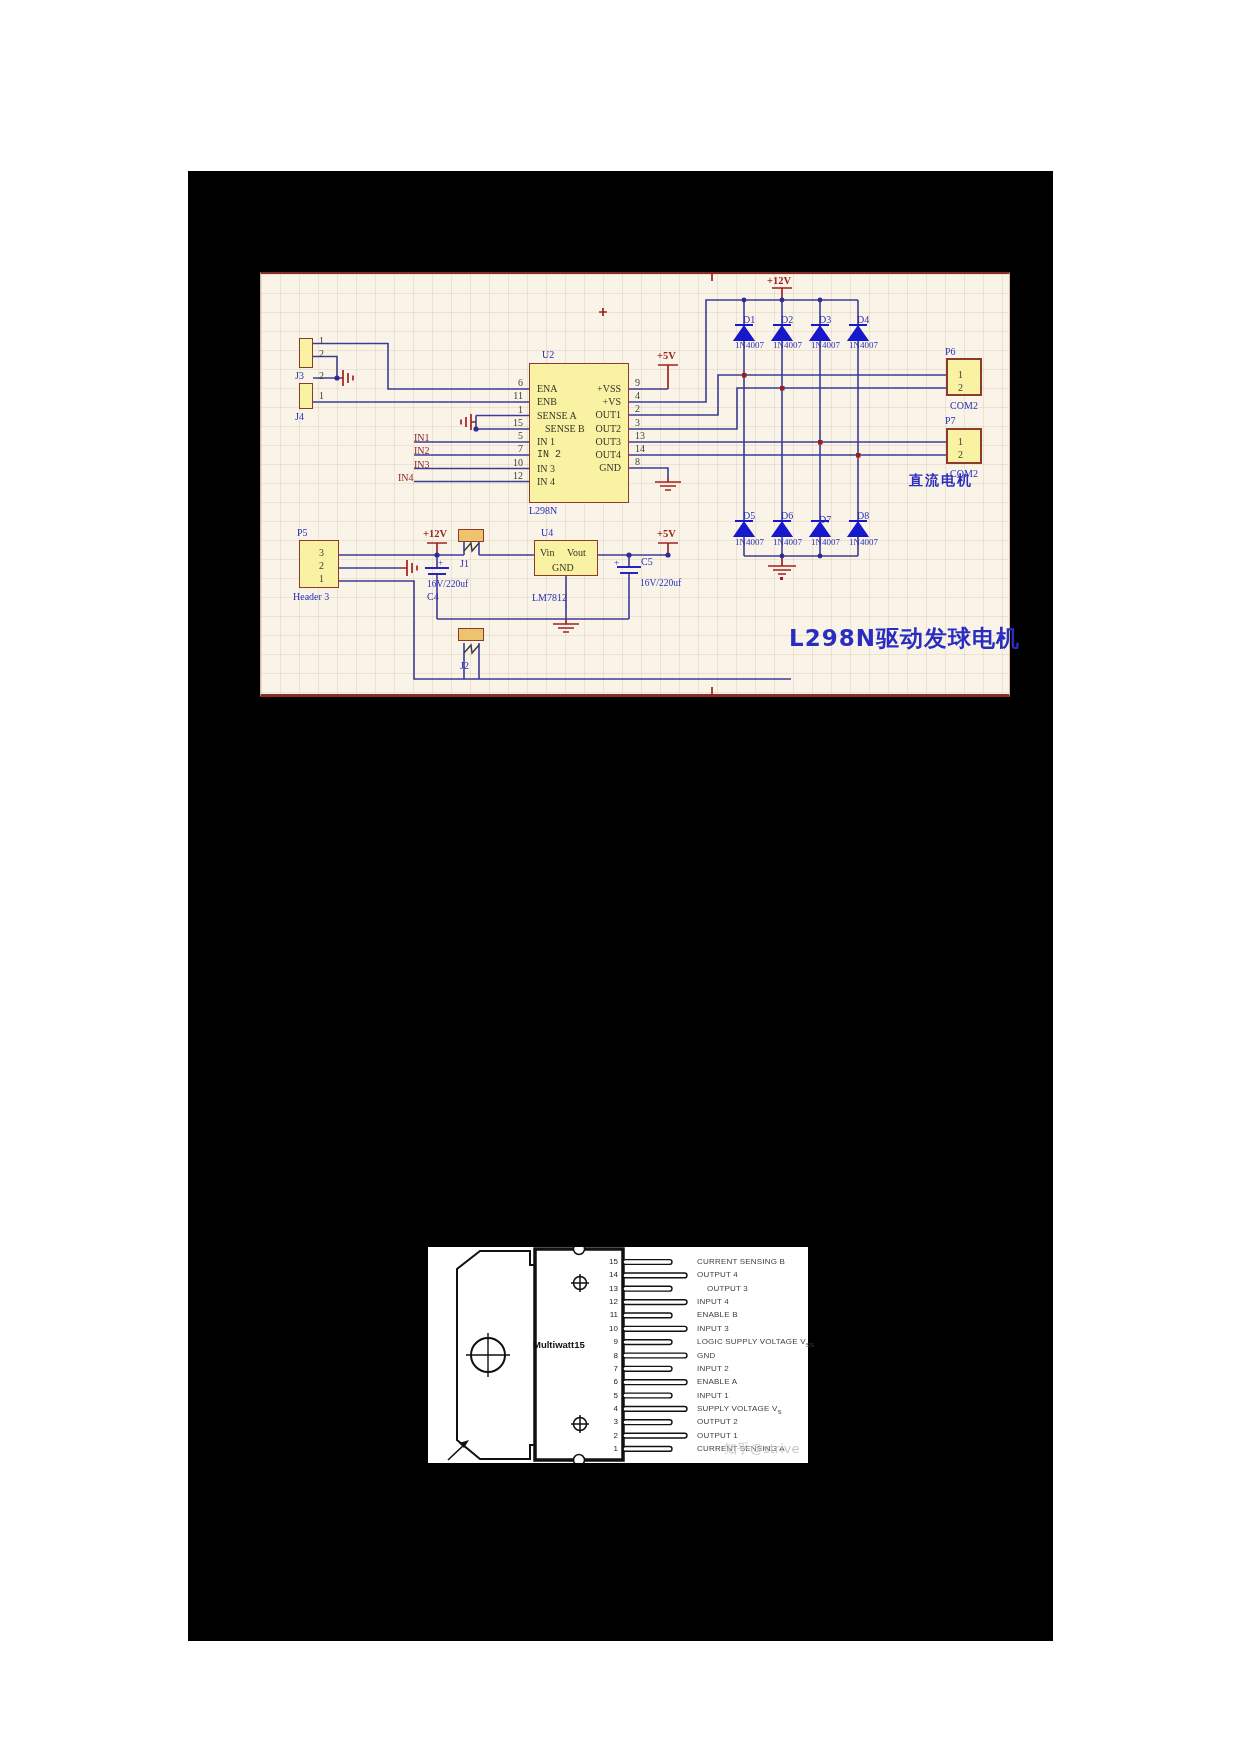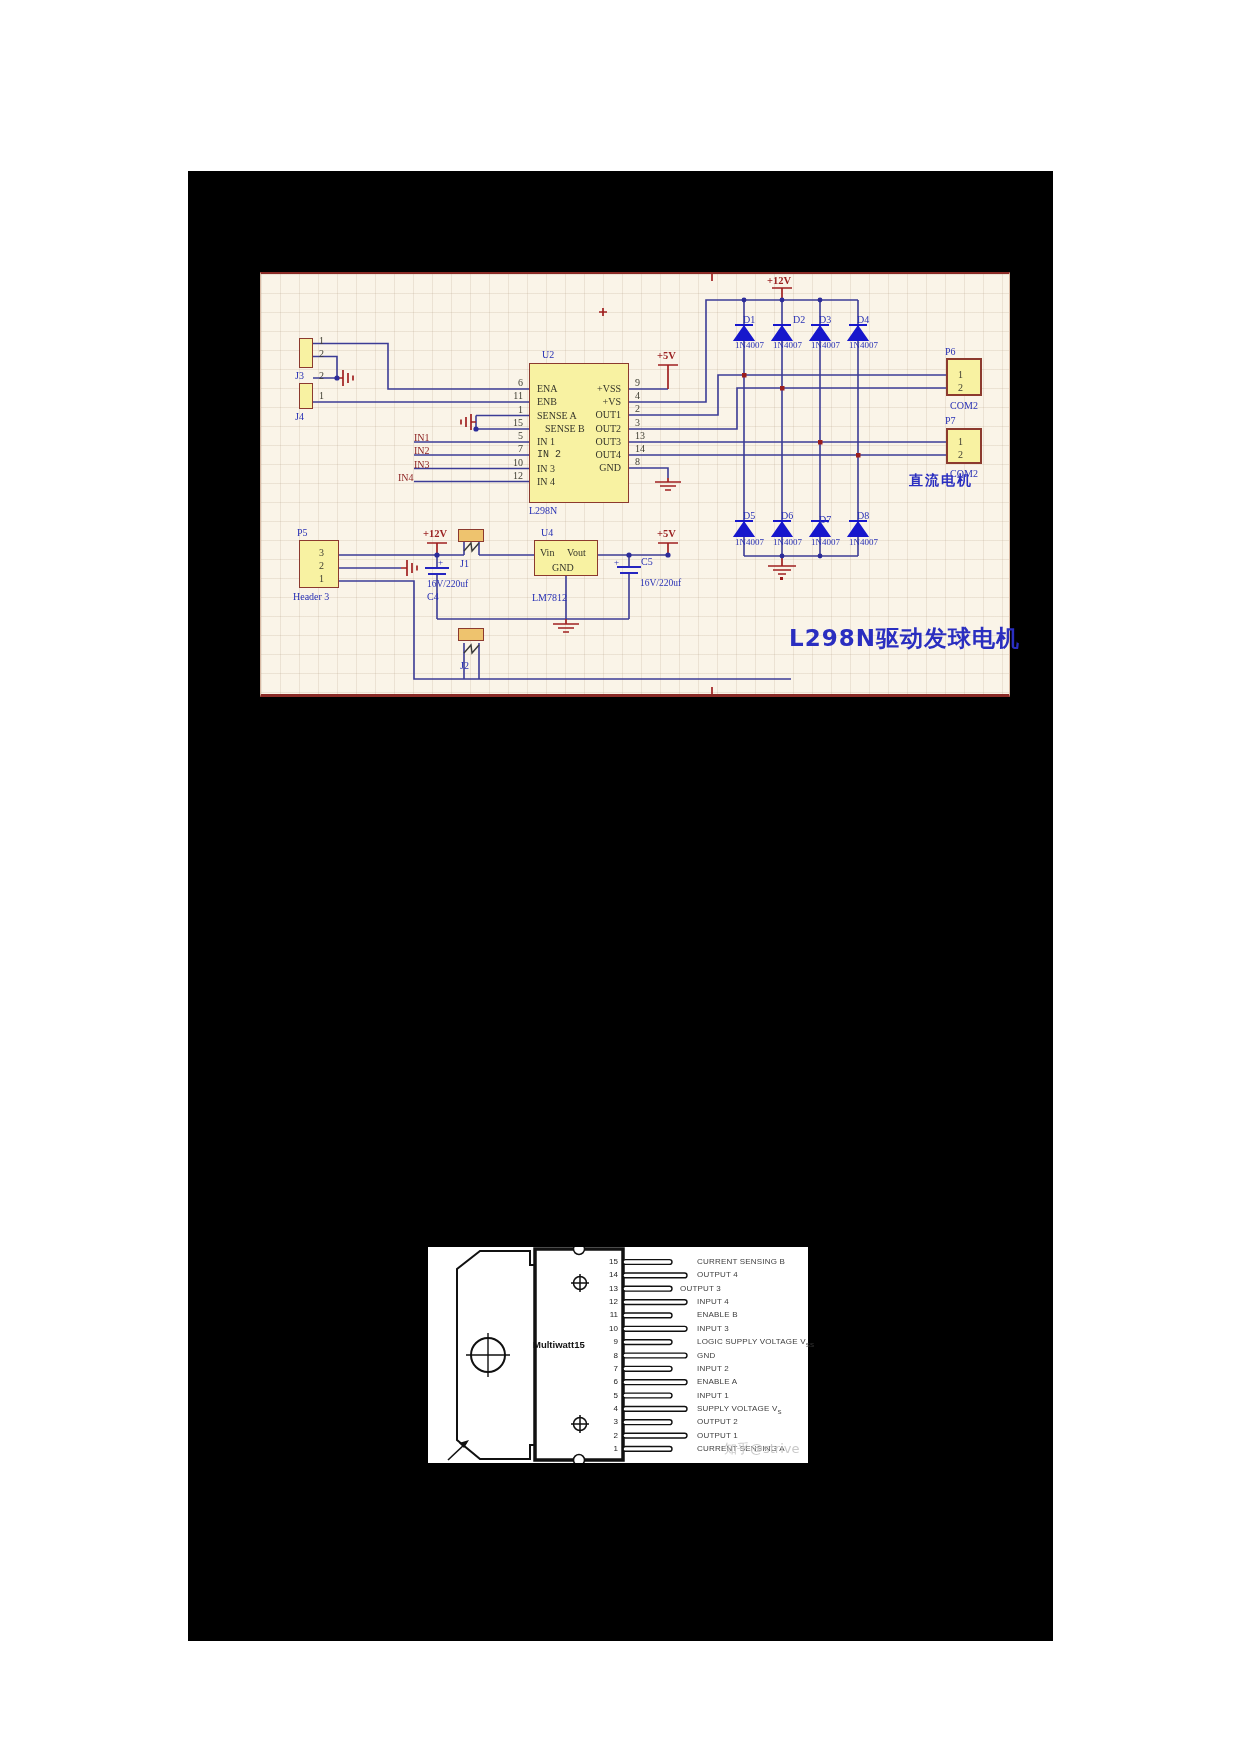--- a/index.html
+++ b/index.html
@@ -180,21 +180,21 @@
     <div class="lb netred" style="left:153px;top:171px;">IN2</div>
     <div class="lb netred" style="left:153px;top:184.5px;">IN3</div>
     <div class="lb netred" style="left:137px;top:197.5px;">IN4</div>
 
     <div class="lb red" style="left:396px;top:76px;">+5V</div>
     <div class="lb red" style="left:506px;top:1px;">+12V</div>
     <div class="lb red" style="left:162px;top:254px;">+12V</div>
     <div class="lb red" style="left:396px;top:254px;">+5V</div>
 
     <div class="lb nav" style="left:482px;top:40px;">D1</div>
-    <div class="lb nav" style="left:520px;top:40px;margin-left:12px;">D2</div>
+    <div class="lb nav" style="left:520px;top:40px;">D2</div>
     <div class="lb nav" style="left:558px;top:40px;">D3</div>
     <div class="lb nav" style="left:596px;top:40px;">D4</div>
     <div class="lb nav" style="left:474px;top:67px;font-size:9px;">1N4007</div>
     <div class="lb nav" style="left:512px;top:67px;font-size:9px;">1N4007</div>
     <div class="lb nav" style="left:550px;top:67px;font-size:9px;">1N4007</div>
     <div class="lb nav" style="left:588px;top:67px;font-size:9px;">1N4007</div>
     <div class="lb nav" style="left:482px;top:236px;">D5</div>
     <div class="lb nav" style="left:520px;top:236px;">D6</div>
     <div class="lb nav" style="left:558px;top:240px;">D7</div>
     <div class="lb nav" style="left:596px;top:236px;">D8</div>
@@ -297,21 +297,21 @@
     <div class="pnum" style="left:168px;top:116.8px;">7</div>
     <div class="pnum" style="left:168px;top:130.2px;">6</div>
     <div class="pnum" style="left:168px;top:143.5px;">5</div>
     <div class="pnum" style="left:168px;top:156.9px;">4</div>
     <div class="pnum" style="left:168px;top:170.2px;">3</div>
     <div class="pnum" style="left:168px;top:183.6px;">2</div>
     <div class="pnum" style="left:168px;top:197px;">1</div>
 
     <div class="plab" style="left:269px;top:10px;"><span>CURRENT SENSING B</span><sub></sub></div>
     <div class="plab" style="left:269px;top:23.4px;"><span>OUTPUT 4</span><sub></sub></div>
-    <div class="plab" style="left:252px;top:36.7px;"><span>OUTPUT 3</span><sub></sub></div>
+    <div class="plab" style="left:279px;top:36.7px;"><span>OUTPUT 3</span><sub></sub></div>
     <div class="plab" style="left:269px;top:50.1px;"><span>INPUT 4</span><sub></sub></div>
     <div class="plab" style="left:269px;top:63.4px;"><span>ENABLE B</span><sub></sub></div>
     <div class="plab" style="left:269px;top:76.8px;"><span>INPUT 3</span><sub></sub></div>
     <div class="plab" style="left:269px;top:90.1px;"><span>LOGIC SUPPLY VOLTAGE V</span><sub>SS</sub></div>
     <div class="plab" style="left:269px;top:103.5px;"><span>GND</span><sub></sub></div>
     <div class="plab" style="left:269px;top:116.8px;"><span>INPUT 2</span><sub></sub></div>
     <div class="plab" style="left:269px;top:130.2px;"><span>ENABLE A</span><sub></sub></div>
     <div class="plab" style="left:269px;top:143.5px;"><span>INPUT 1</span><sub></sub></div>
     <div class="plab" style="left:269px;top:156.9px;"><span>SUPPLY VOLTAGE V</span><sub>S</sub></div>
     <div class="plab" style="left:269px;top:170.2px;"><span>OUTPUT 2</span><sub></sub></div>

